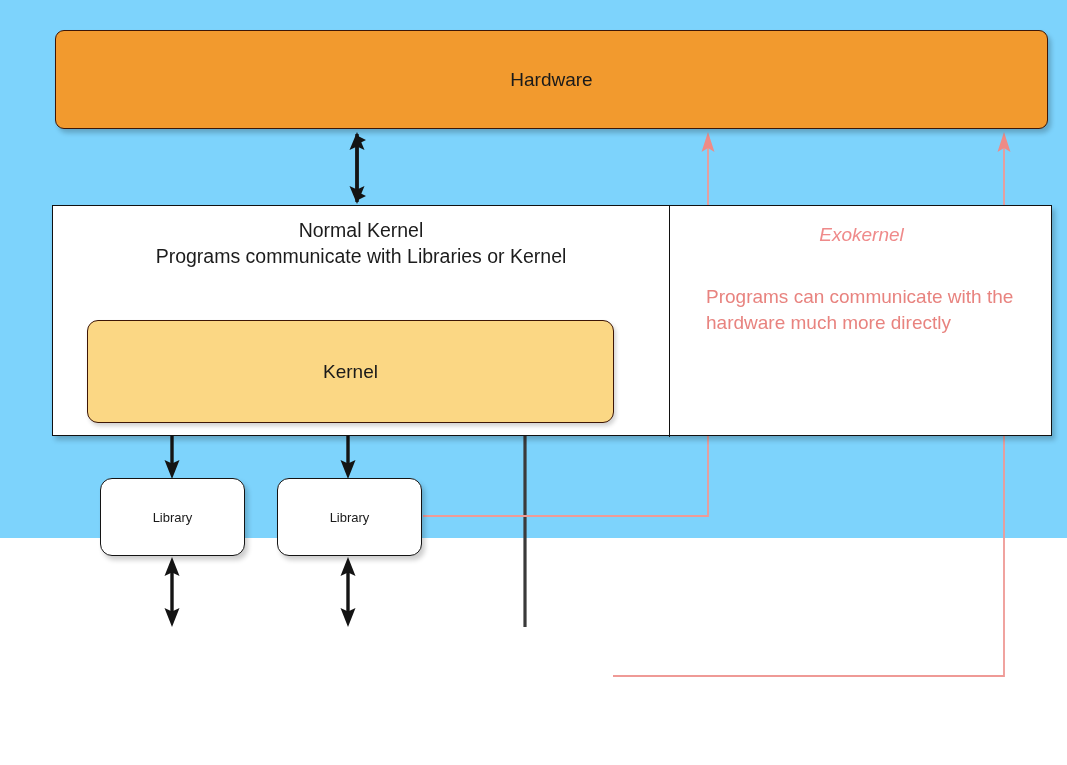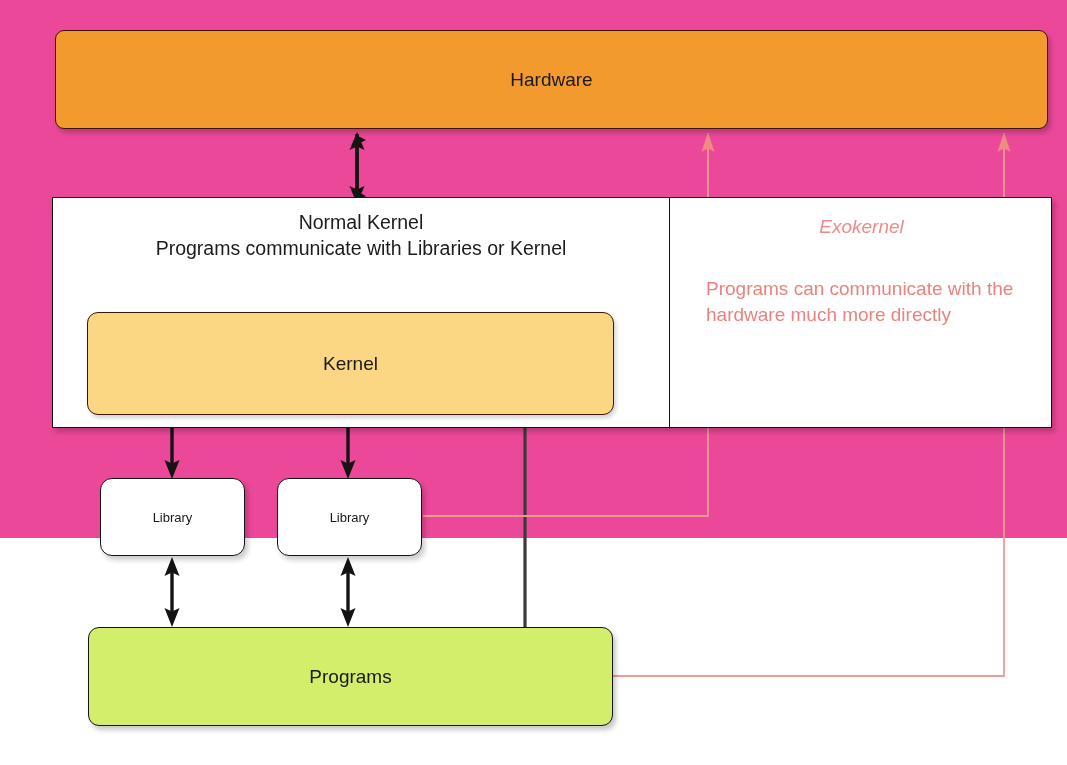--- a/index.html
+++ b/index.html
@@ -10,21 +10,21 @@
   body {
     font-family: "Liberation Sans", sans-serif;
     width: 1067px;
     height: 765px;
     overflow: hidden;
   }
   #canvas {
     position: relative;
     width: 1067px;
     height: 538px;
-    background: #ec4899;
+    background: #7dd3fc;
   }
   #wires {
     position: absolute;
     left: 0; top: 0;
     width: 1067px;
     height: 765px;
     pointer-events: none;
   }
 
   .node {
@@ -48,21 +48,21 @@
     border-radius: 9px;
     font-size: 19px;
     box-shadow: 3px 4px 5px rgba(0,0,0,0.22);
     z-index: 3;
   }
 
   
   .kernel-frame {
     position: absolute;
     left: 52px;
-    top: 197px;
+    top: 205px;
     width: 1000px;
     height: 231px;
     box-sizing: border-box;
     background: #ffffff;
     border: 1.7px solid #111111;
     box-shadow: 3px 4px 5px rgba(0,0,0,0.22);
     z-index: 2;
   }
   .divider {
     position: absolute;
@@ -254,17 +254,14 @@
   </div>
 
   <div class="node library lib1">
     <span>Library</span>
   </div>
 
   <div class="node library lib2">
     <span>Library</span>
   </div>
 
-  <div class="node programs">
-    <span>Programs</span>
-  </div>
 
 </div>
 
 </body></html>

